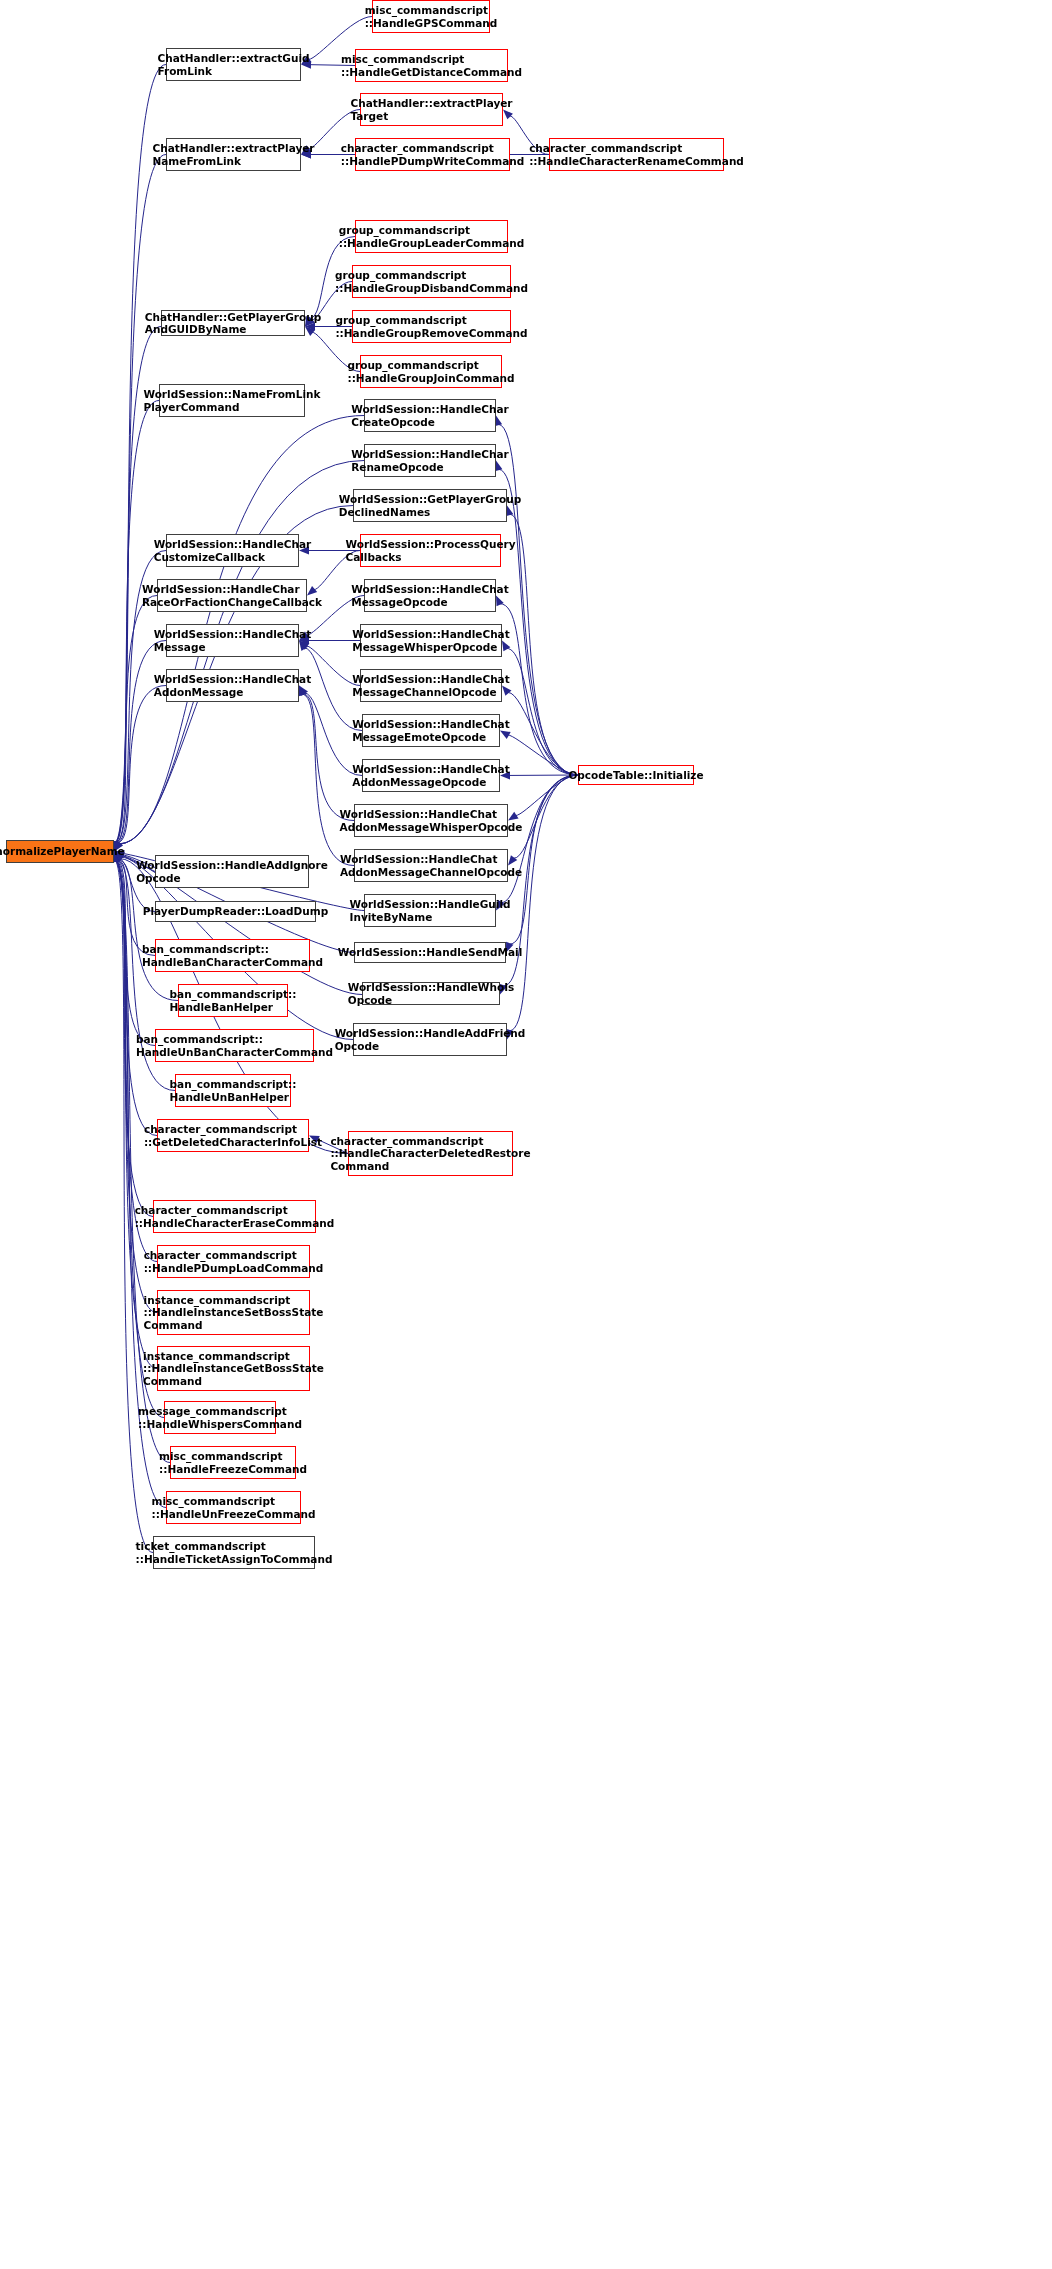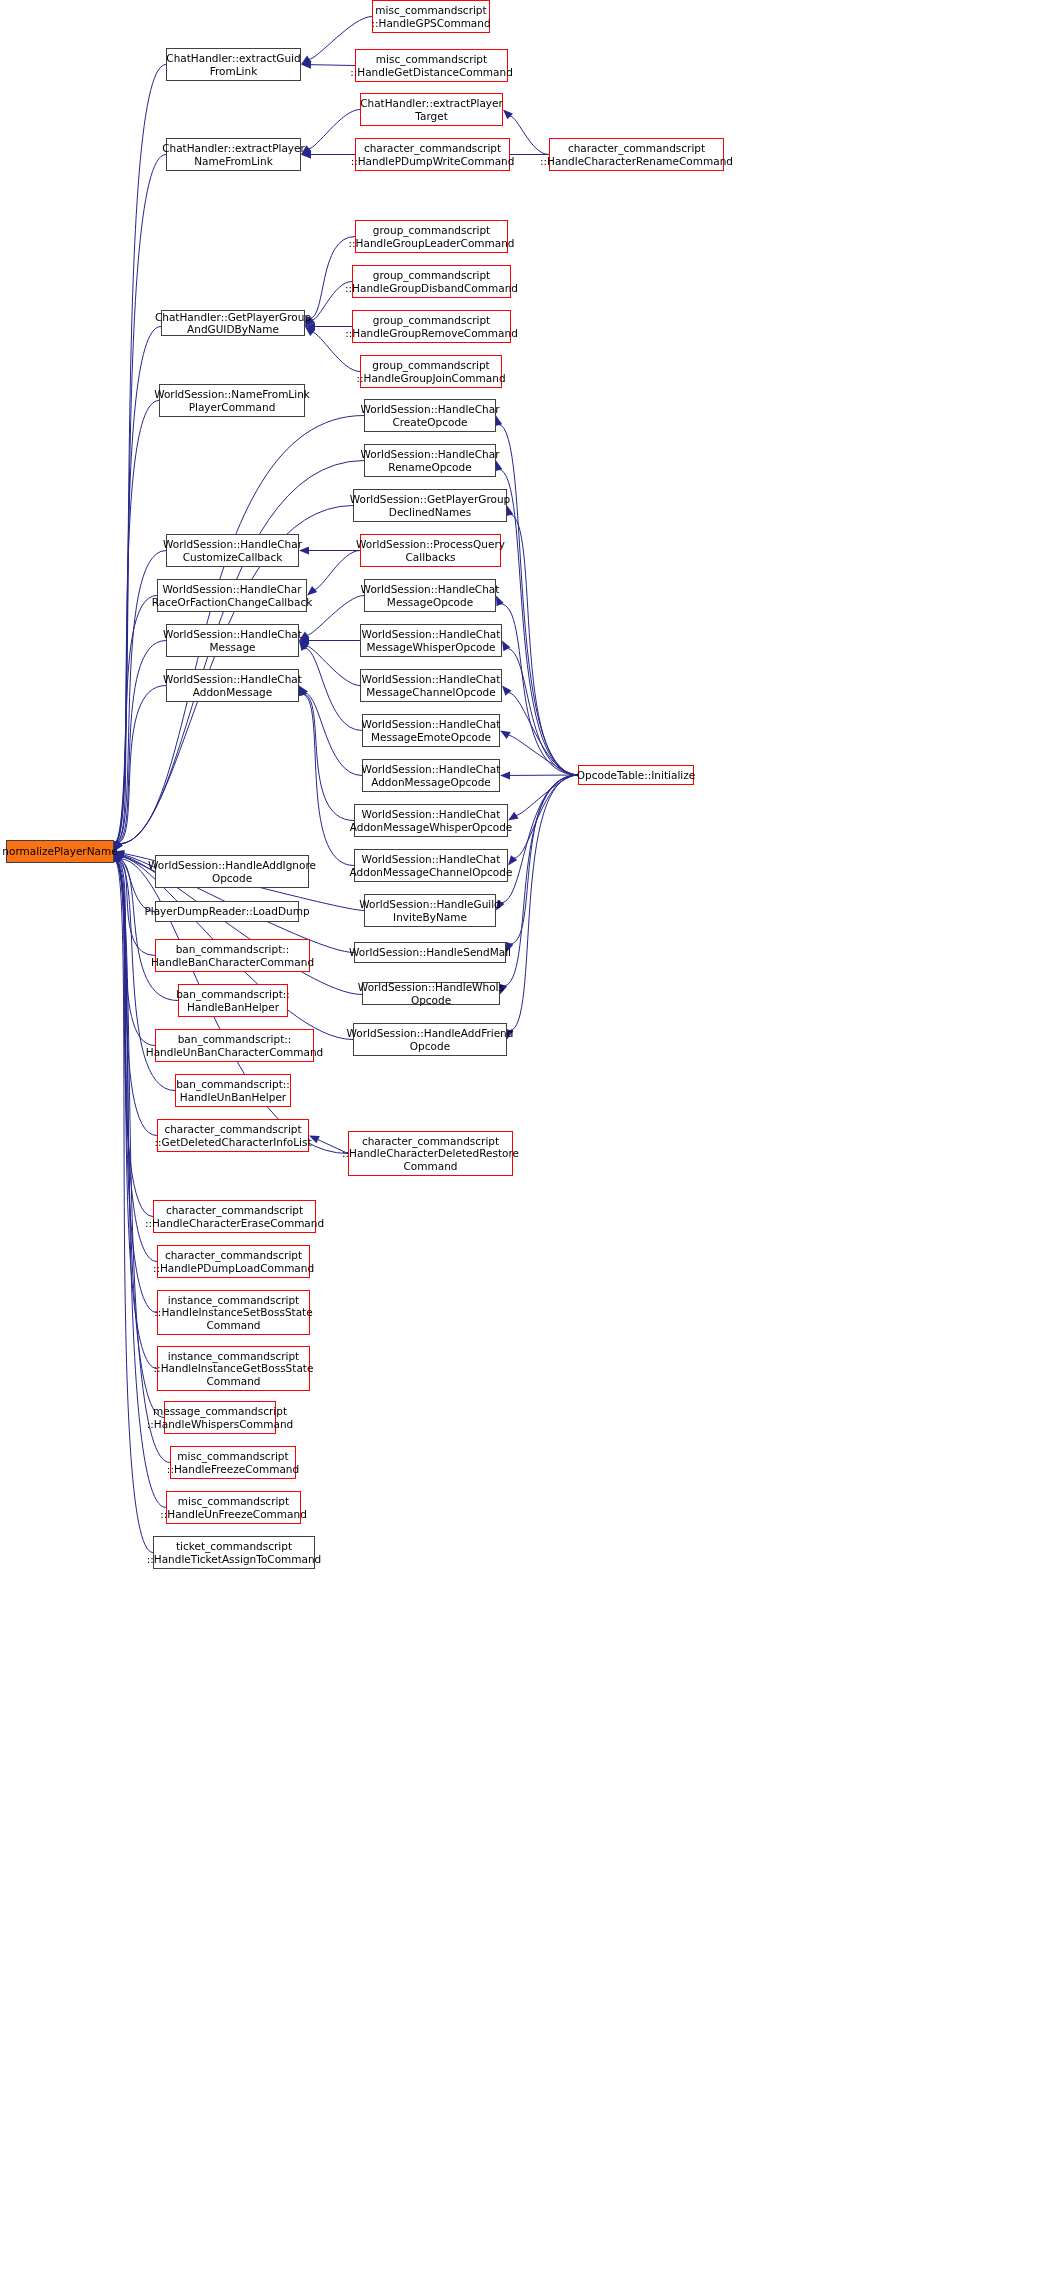--- a/index.html
+++ b/index.html
@@ -1,21 +1,21 @@
 <!DOCTYPE html>
 <html><head>
 <meta charset="utf-8">
 <style>
   html,body{margin:0;padding:0;background:#ffffff;}
   body{font-family:"DejaVu Sans","Liberation Sans",sans-serif;}
   #canvas{position:relative;width:1052px;height:2269px;background:#fff;overflow:hidden;}
   #edges{position:absolute;left:0;top:0;width:1052px;height:2269px;pointer-events:none;}
   .node{position:absolute;box-sizing:border-box;display:flex;align-items:center;justify-content:center;
-        text-align:center;background:#ffffff;border:1px solid #404040;font-size:10.5px;line-height:12.2px;
-        color:#000;letter-spacing:0px;padding:6px 2px;white-space:pre-line;}
+        text-align:left;background:#ffffff;border:1px solid #404040;font-size:10.5px;line-height:12.2px;
+        color:#000;letter-spacing:0px;padding:6px 2px;white-space:pre-line;font-weight:bold;}
   .node.red{border:1.4px solid #ff0000;}
   .node.root{background:#f97316;border:1px solid #404040;font-size:10.5px;}
 </style>
 </head>
 <body>
 
 <div id="canvas">
   <svg id="edges" viewBox="0 0 1052 2269">
       <path d="M372,16.5 C352.2,16.5 317.6959838405561,59.459334868356464 308.4559838405561,59.459334868356464" fill="none" stroke="#26268c" stroke-width="1"></path>
       <polygon points="0,0 -10,-4 -10,4" fill="#26268c" transform="translate(301,64.5) rotate(145.93909118319223)"></polygon>
@@ -204,21 +204,21 @@
 AddonMessageOpcode</div>
       <div class="node red" style="left: 578px; top: 765px; width: 116px; height: 20px;">OpcodeTable::Initialize</div>
       <div class="node" style="left: 354px; top: 804px; width: 154px; height: 33px;">WorldSession::HandleChat
 AddonMessageWhisperOpcode</div>
       <div class="node" style="left: 354px; top: 849px; width: 154px; height: 33px;">WorldSession::HandleChat
 AddonMessageChannelOpcode</div>
       <div class="node" style="left: 155px; top: 855px; width: 154px; height: 33px;">WorldSession::HandleAddIgnore
 Opcode</div>
       <div class="node" style="left: 364px; top: 894px; width: 132px; height: 33px;">WorldSession::HandleGuild
 InviteByName</div>
-      <div class="node" style="left: 155px; top: 901px; width: 144px; height: 21px;">PlayerDumpReader::LoadDump</div>
+      <div class="node" style="left: 155px; top: 901px; width: 161px; height: 21px;">PlayerDumpReader::LoadDump</div>
       <div class="node" style="left: 354px; top: 942px; width: 152px; height: 21px;">WorldSession::HandleSendMail</div>
       <div class="node red" style="left: 155px; top: 939px; width: 155px; height: 33px;">ban_commandscript::
 HandleBanCharacterCommand</div>
       <div class="node" style="left: 362px; top: 982px; width: 138px; height: 23px;">WorldSession::HandleWhoIs
 Opcode</div>
       <div class="node red" style="left: 178px; top: 984px; width: 110px; height: 33px;">ban_commandscript::
 HandleBanHelper</div>
       <div class="node" style="left: 353px; top: 1023px; width: 154px; height: 33px;">WorldSession::HandleAddFriend
 Opcode</div>
       <div class="node red" style="left: 155px; top: 1029px; width: 159px; height: 33px;">ban_commandscript::

